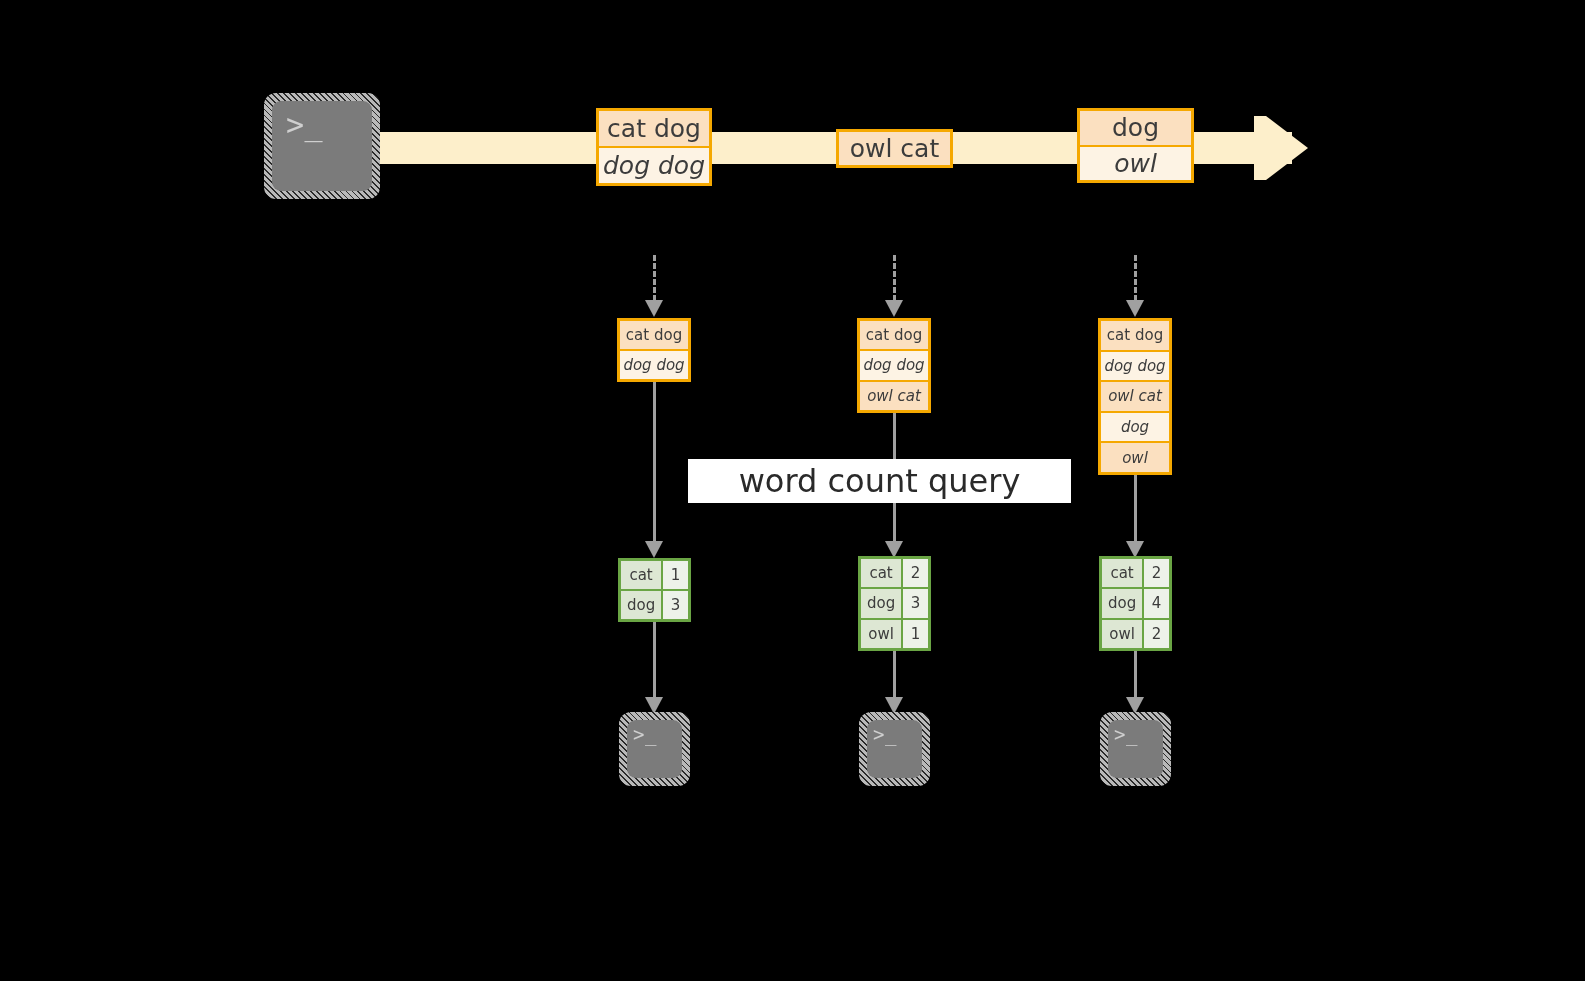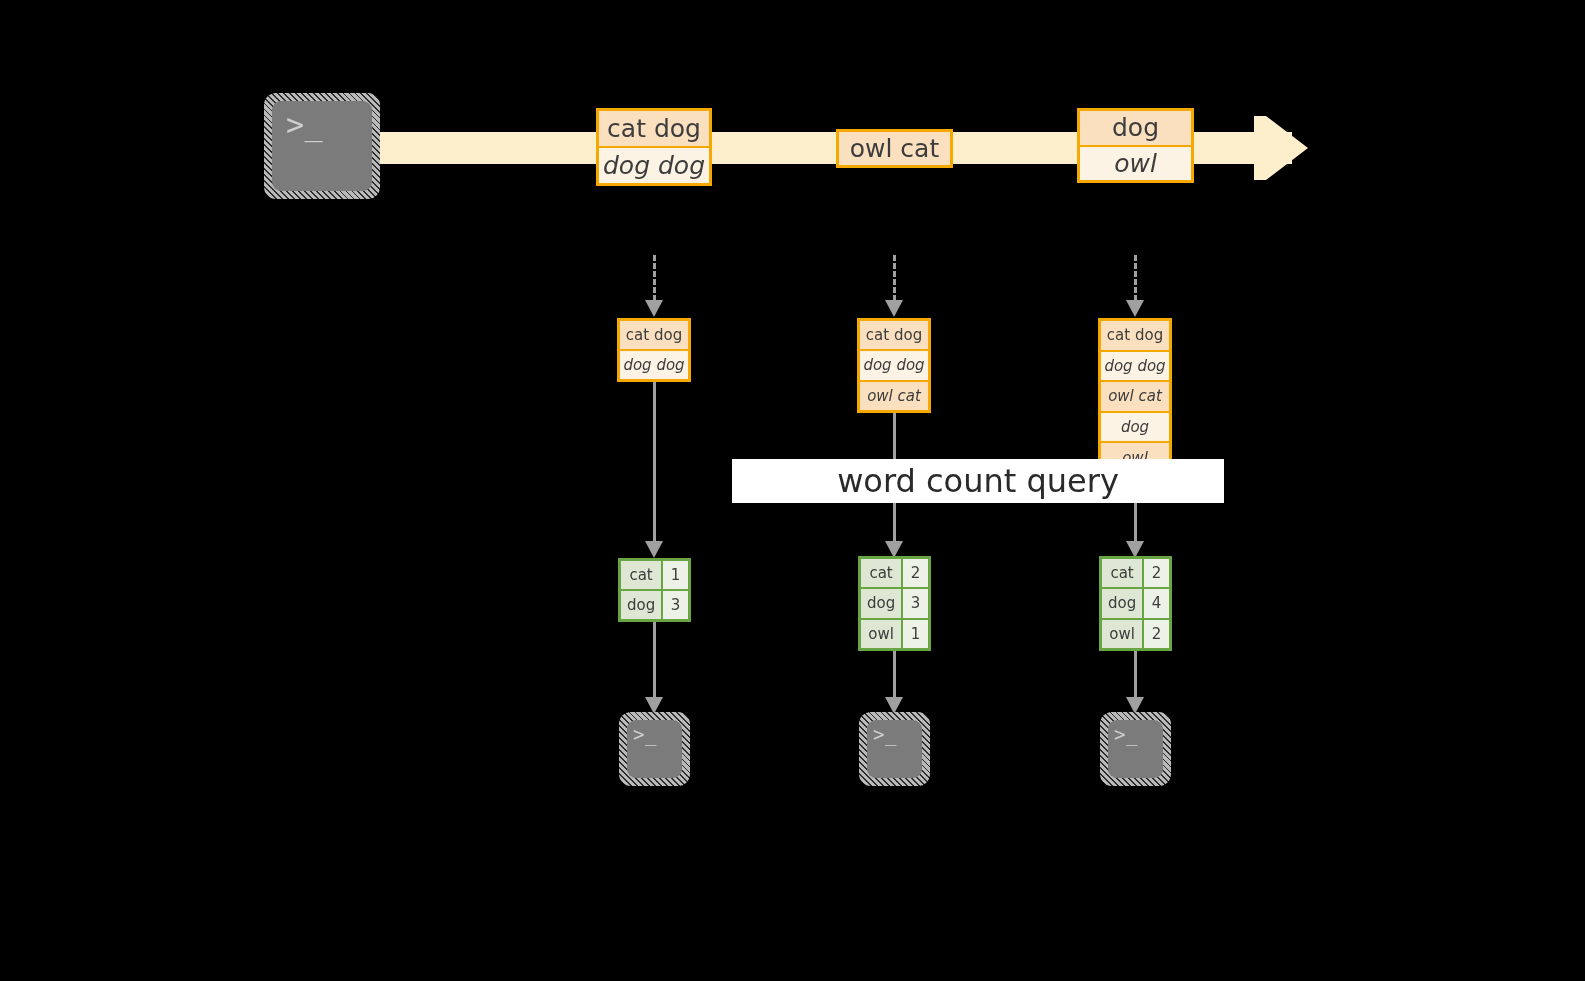--- a/index.html
+++ b/index.html
@@ -221,21 +221,21 @@
   </div>
   <div class="conn" style="left:885px; top:413px; width:18px; height:145px;">
     <div class="line" style="height:129px;"></div>
     <div class="head"></div>
   </div>
   <div class="conn" style="left:1126px; top:475px; width:18px; height:83px;">
     <div class="line" style="height:67px;"></div>
     <div class="head"></div>
   </div>
 
-  <div class="querylabel" style="left:688px; top:459px; width:492px; height:44px;margin-left:44px;">word count query</div>
+  <div class="querylabel" style="left:688px; top:459px; width:383px; height:44px;">word count query</div>
 
   <div class="restable" style="left:618px; top:558px; width:73px; height:64px;">
     <div class="row">
       <div class="k">cat</div>
       <div class="v">1</div>
     </div>
     <div class="row">
       <div class="k">dog</div>
       <div class="v">3</div>
     </div>

